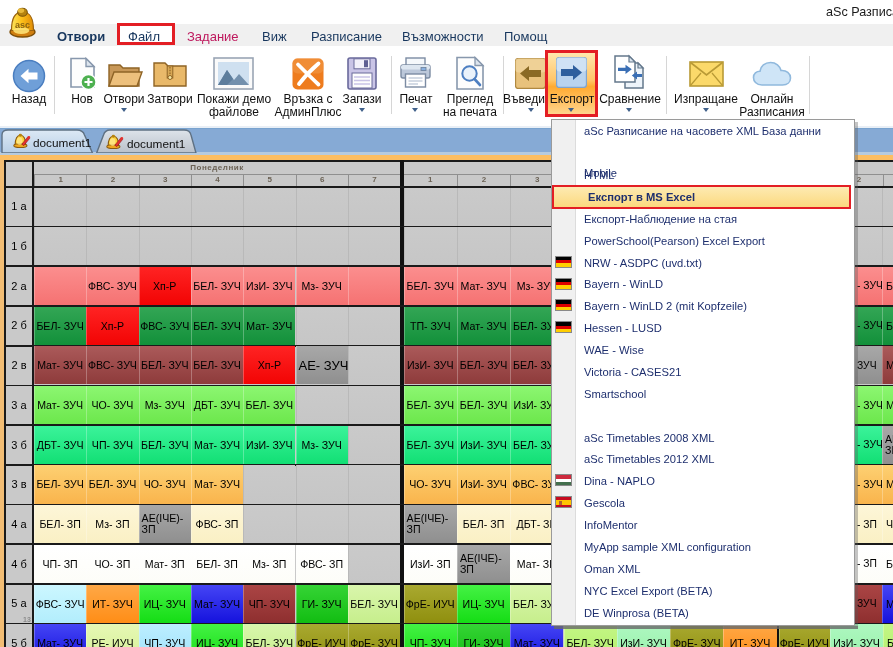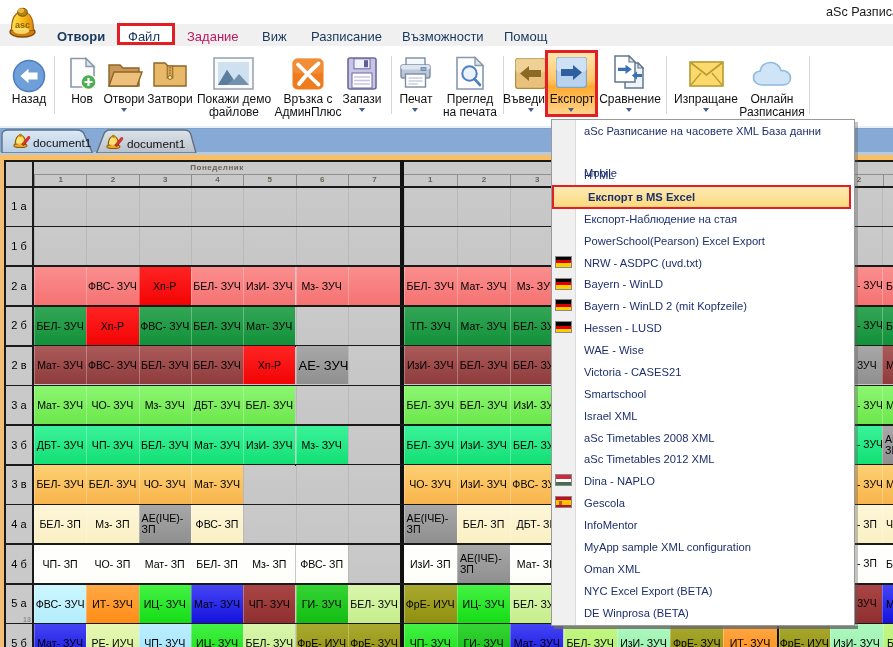--- a/index.html
+++ b/index.html
@@ -447,21 +447,20 @@
     <div class="abs" style="left:555px;top:321.33px;">
       <div style="width:17px;height:12px;border:1px solid #888;">
         <div style="height:33.3%;background:#000;"></div>
         <div style="height:33.3%;background:#d00;"></div>
         <div style="height:33.4%;background:#ffce00;"></div>
       </div>
     </div>
     <div class="mi" style="left:0;top:339.20px;margin-left:584px;width:264px;position:absolute;">WAE - Wise</div>
     <div class="mi" style="left:0;top:361.07px;margin-left:584px;width:264px;position:absolute;">Victoria - CASES21</div>
     <div class="mi" style="left:0;top:382.94px;margin-left:584px;width:264px;position:absolute;">Smartschool</div>
-    <div class="mi" style="left:0;top:404.81px;margin-left:584px;width:264px;position:absolute;">Israel XML</div>
     <div class="mi" style="left:0;top:426.68px;margin-left:584px;width:264px;position:absolute;">aSc Timetables 2008 XML</div>
     <div class="mi" style="left:0;top:448.55px;margin-left:584px;width:264px;position:absolute;">aSc Timetables 2012 XML</div>
     <div class="mi" style="left:0;top:470.42px;margin-left:584px;width:264px;position:absolute;">Dina - NAPLO</div>
     <div class="abs" style="left:555px;top:474.42px;">
       <div style="width:17px;height:12px;border:1px solid #888;">
         <div style="height:33.3%;background:#cd2a3e;"></div>
         <div style="height:33.3%;background:#fff;"></div>
         <div style="height:33.4%;background:#436f4d;"></div>
       </div>
     </div>

